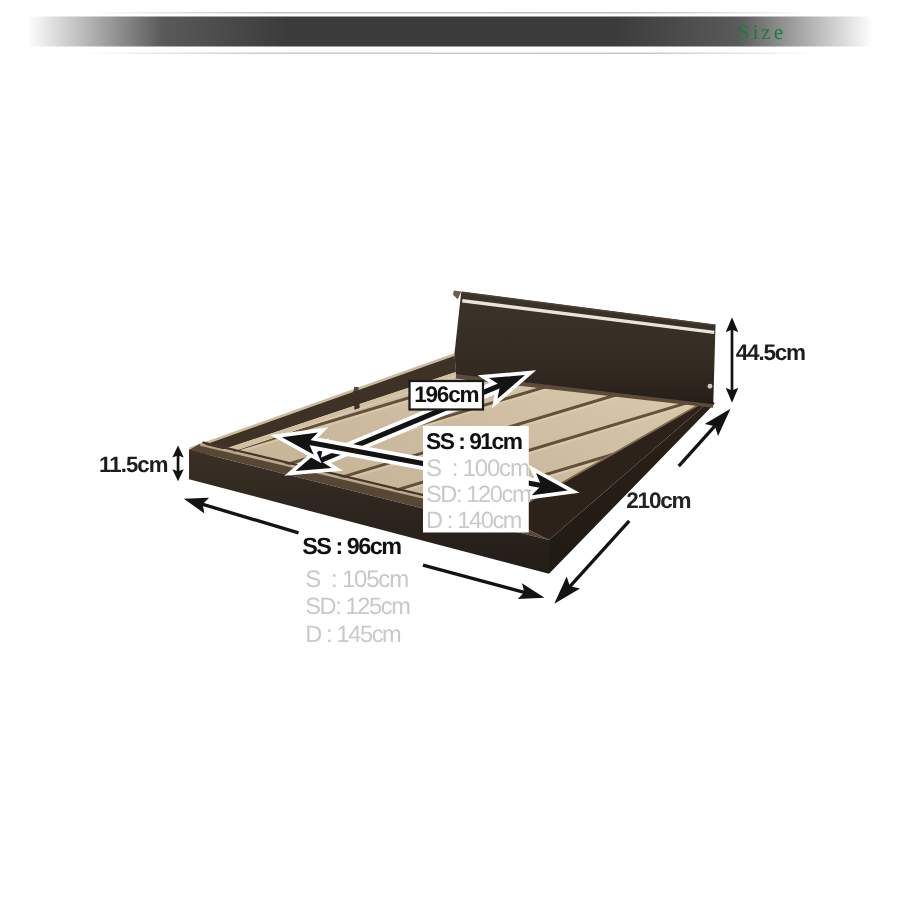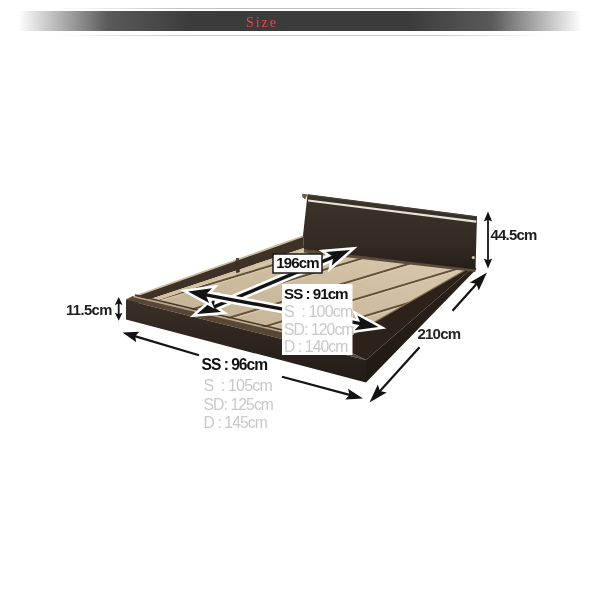--- a/index.html
+++ b/index.html
@@ -8,22 +8,22 @@
 .bar{position:absolute;left:0;width:600px;}
 </style>
 </head>
 <body>
 <div id="page">
 
 <div class="bar" style="top:8px;height:1.4px;background:linear-gradient(90deg,#fff 10%,#c3c3c3 30%,#bcbcbc 70%,#fff 90%);"></div>
 
 <div class="bar" style="top:11px;height:20px;background:linear-gradient(90deg,#fff 3%,#5a5a5a 18%,#3b3b3b 32%,#3b3b3b 68%,#5a5a5a 82%,#fff 97%);"></div>
 
-<div style="position:absolute;top:14.5px;left:0;width:524px;text-align:center;
-font-family:'Liberation Serif',serif;font-size:14px;color:#ef4444;letter-spacing:2px;">Size</div>
+<div style="position:absolute;top:14.5px;left:0;width:524px;text-align:right;
+font-family:'Liberation Serif',serif;font-size:14px;color:#15803d;letter-spacing:2px;">Size</div>
 
 <div class="bar" style="top:34.5px;height:1.8px;background:linear-gradient(90deg,#fff 9%,#cecece 28%,#c8c8c8 72%,#fff 91%);"></div>
 
 <svg width="600" height="600" viewBox="0 0 600 600" style="position:absolute;top:0;left:0;" xmlns="http://www.w3.org/2000/svg">
 <defs>
 <linearGradient id="hb" x1="0" y1="0.1" x2="0" y2="1">
 <stop offset="0" stop-color="#3b3229"></stop>
           <stop offset="0.65" stop-color="#332a22"></stop>
           <stop offset="1" stop-color="#251e18"></stop>
 </linearGradient>

